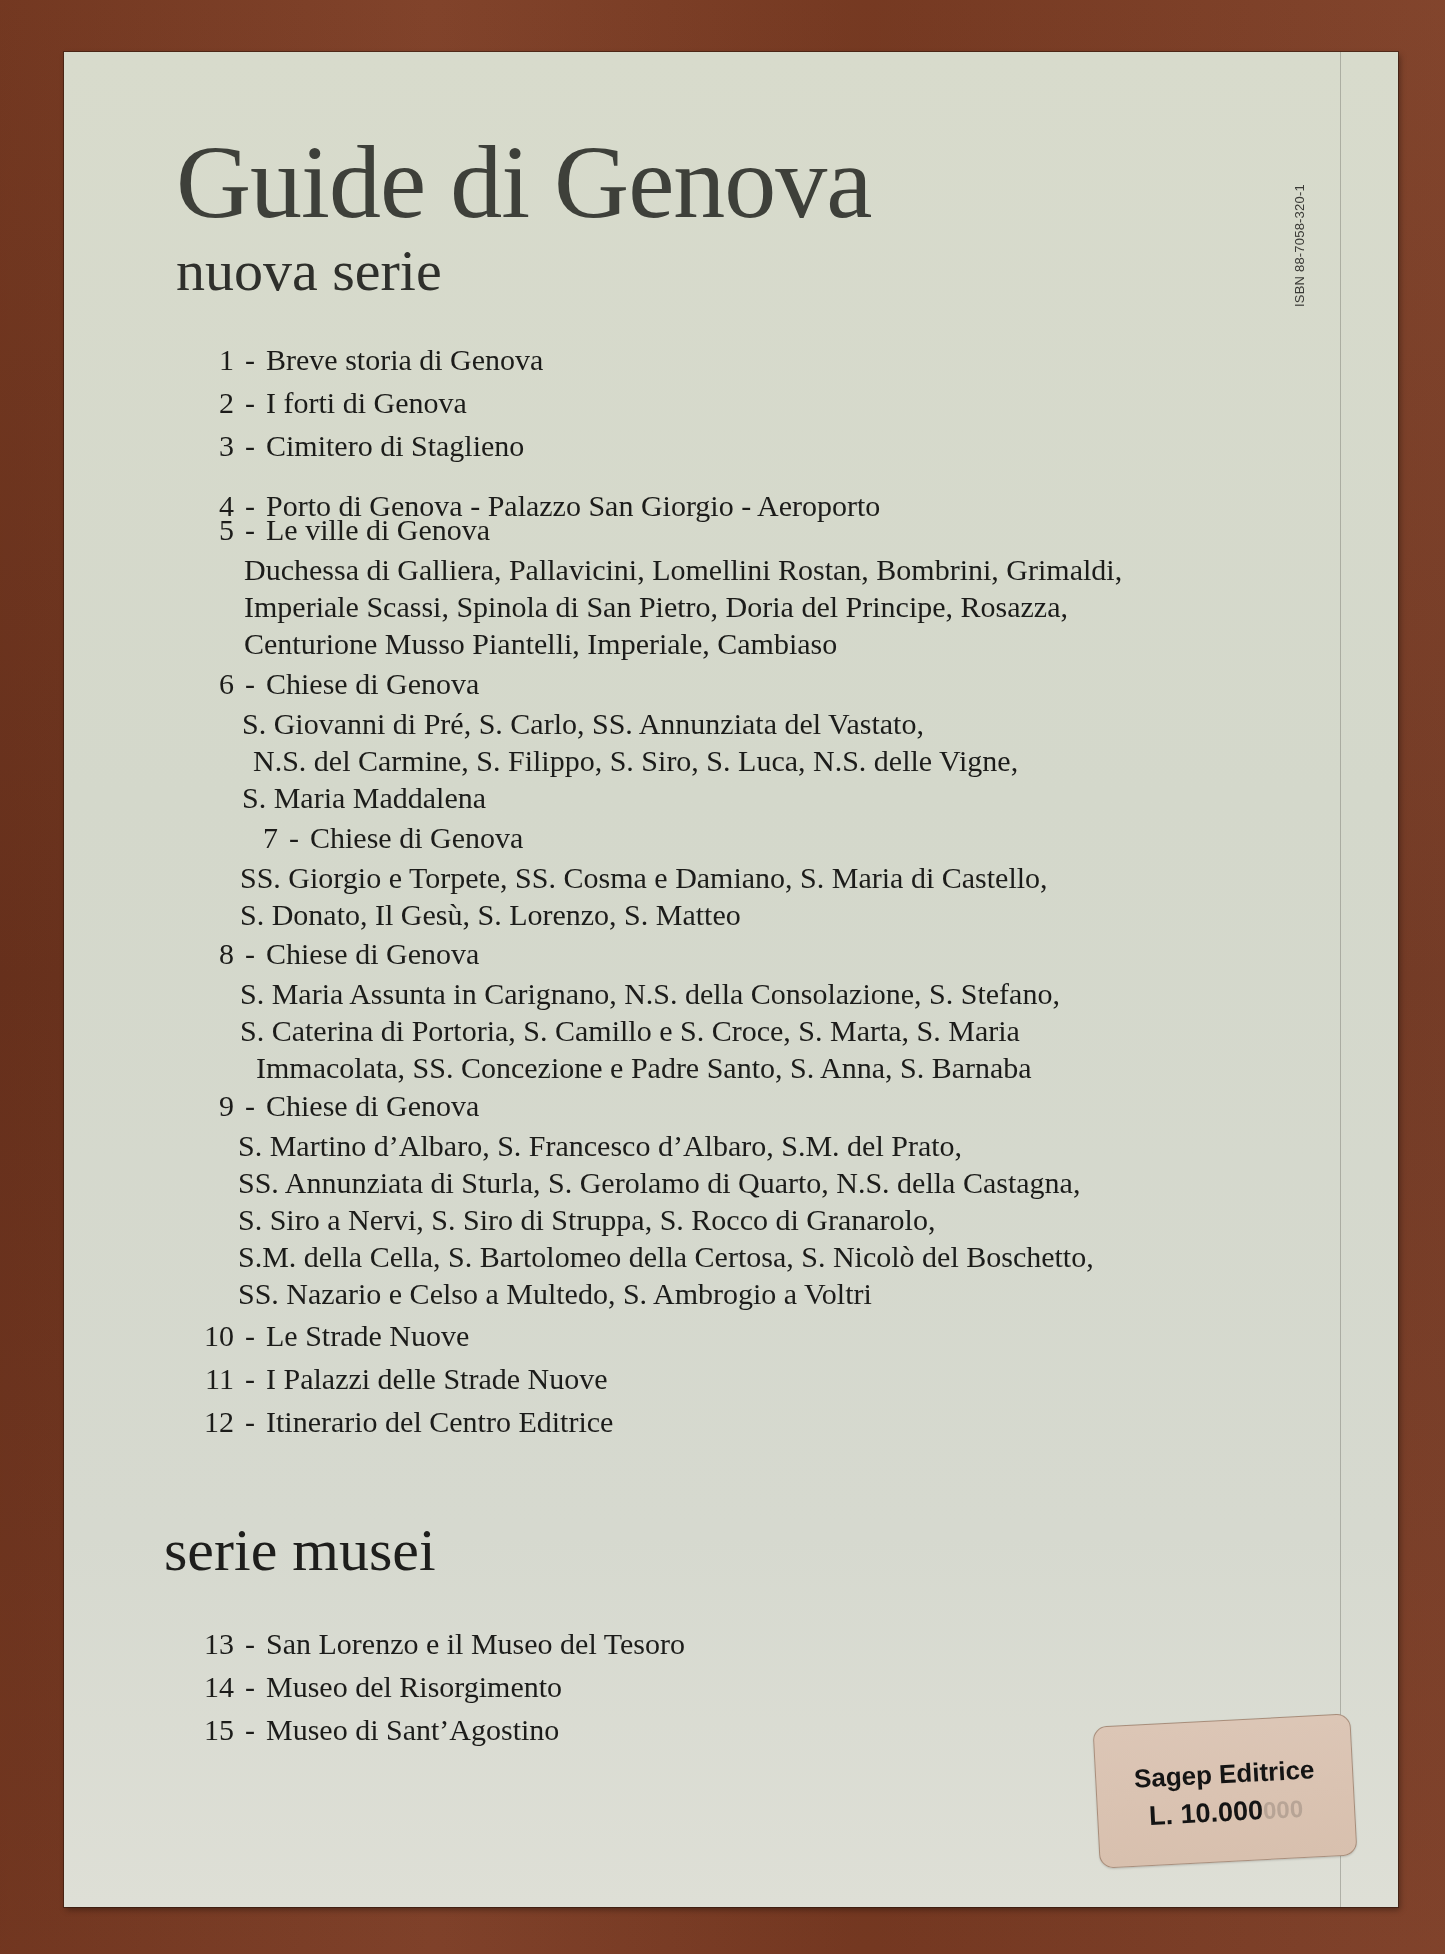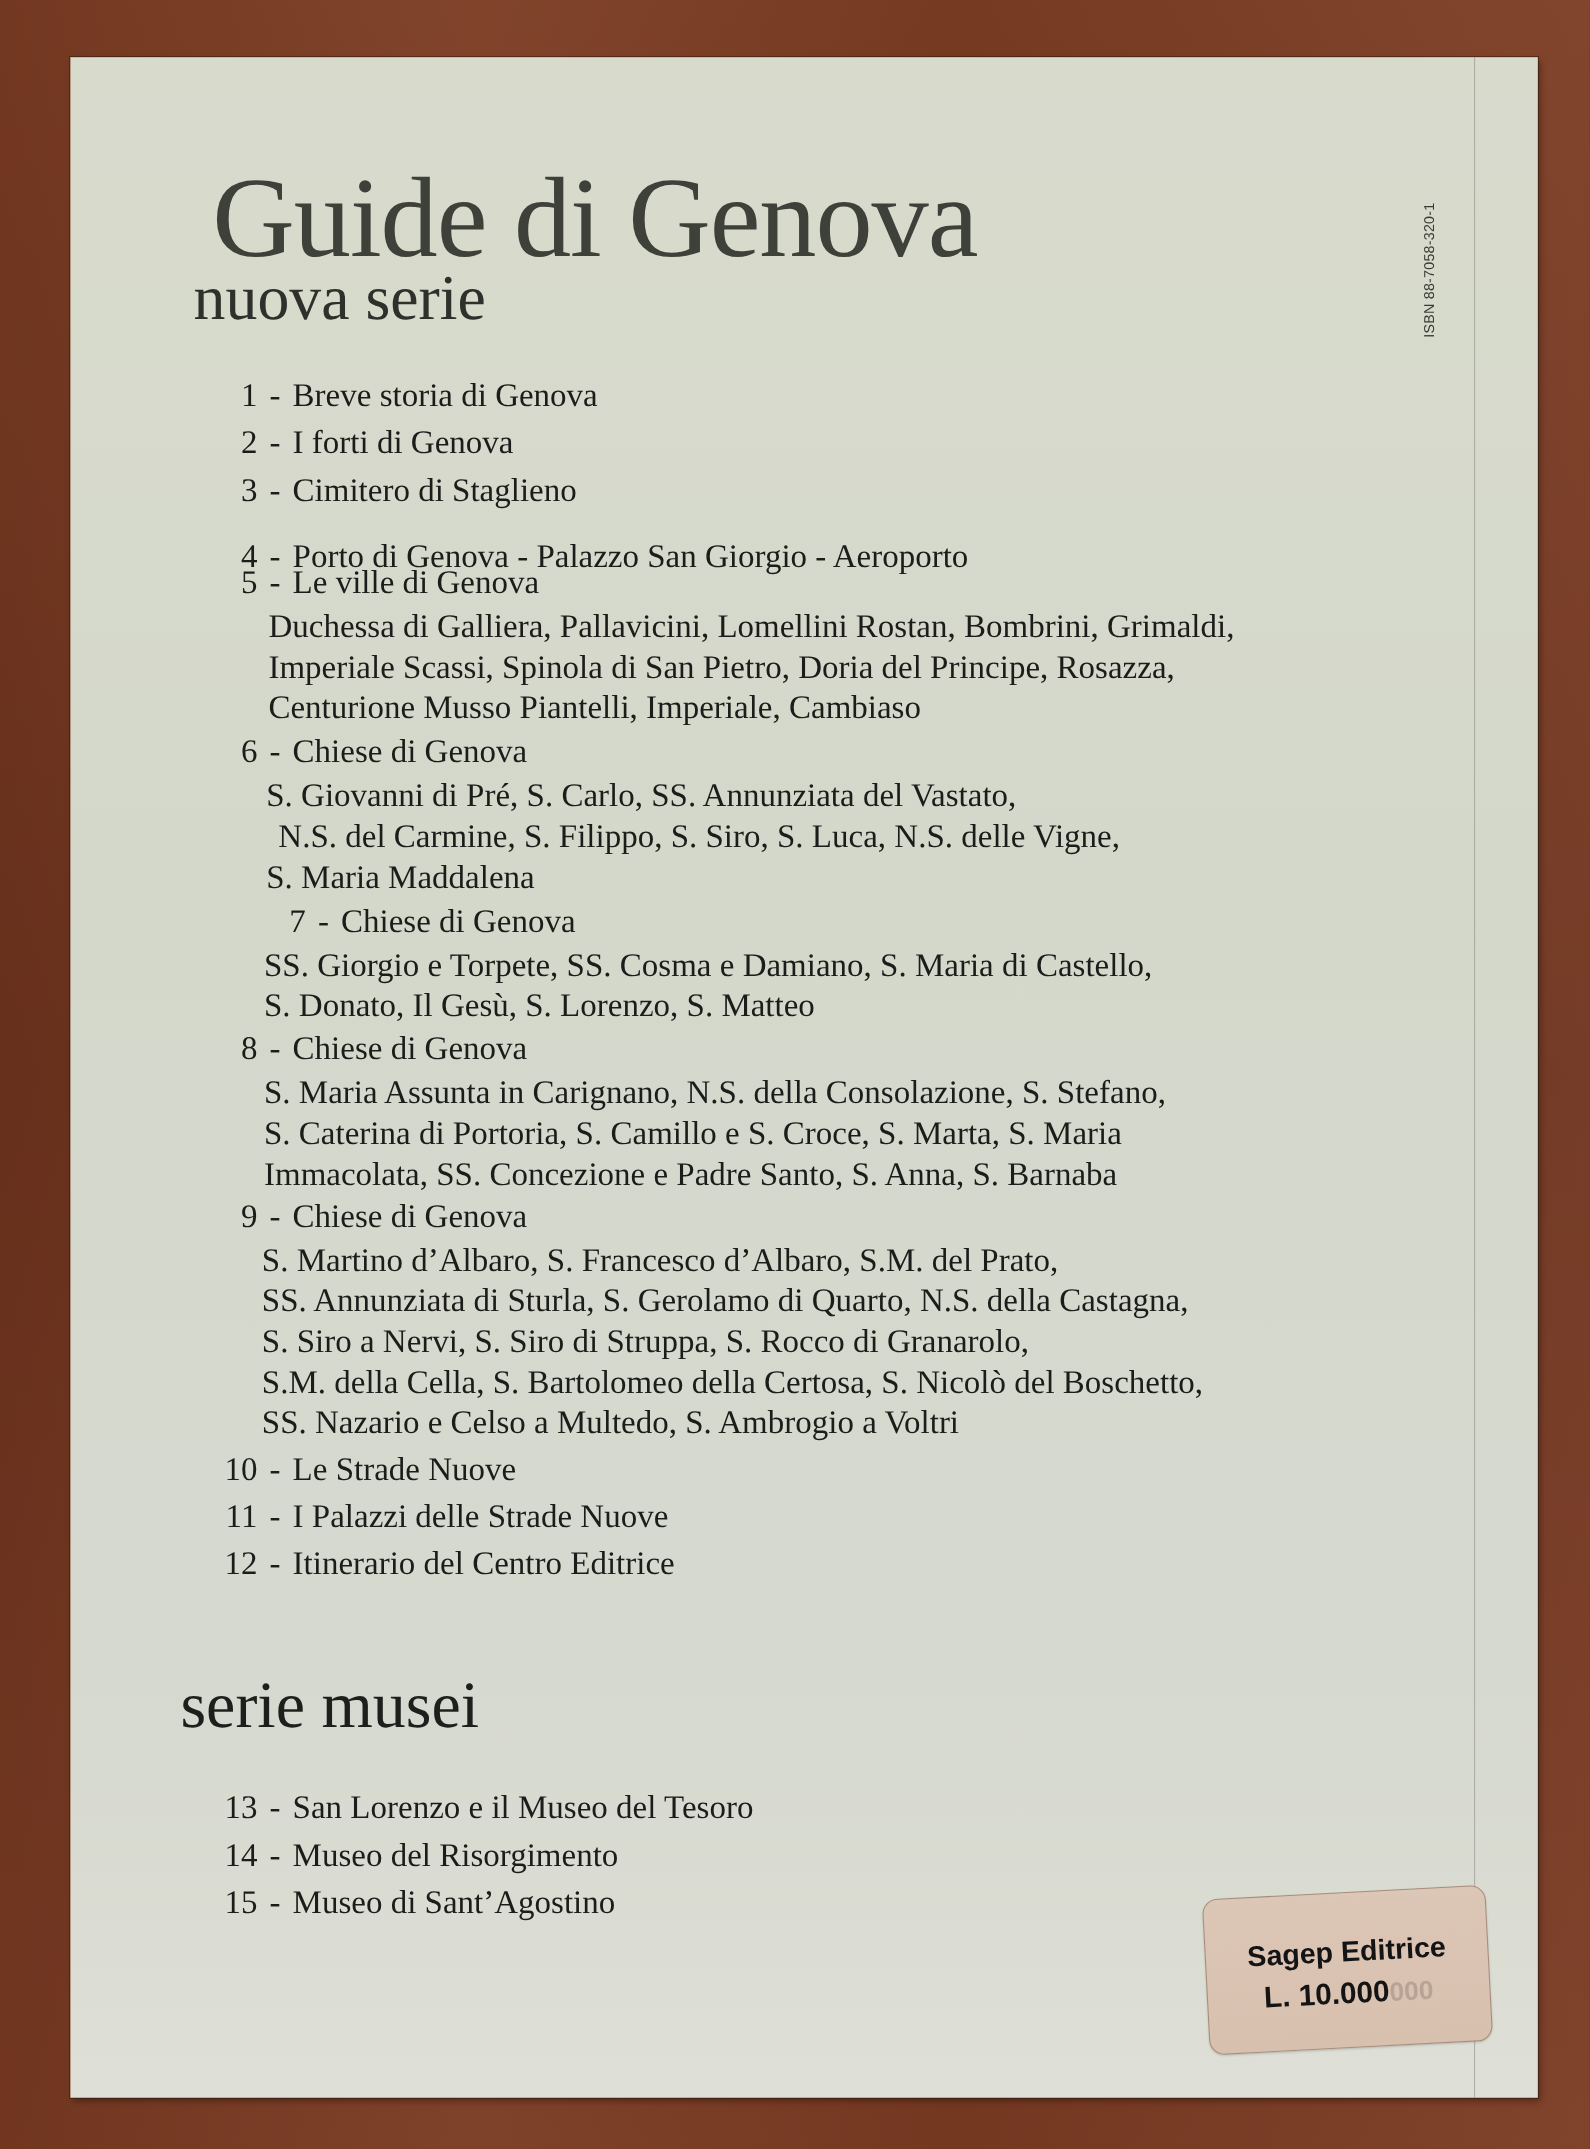--- a/index.html
+++ b/index.html
@@ -20,21 +20,21 @@
     position: absolute; left: 1276px; top: 0; width: 1px; height: 100%;
     background: rgba(120,120,110,0.45);
   }
   .isbn {
     position: absolute; left: 1228px; top: 255px;
     transform: rotate(-90deg); transform-origin: left top;
     font-family: "Liberation Sans", "DejaVu Sans", sans-serif;
     font-size: 13px; color: #3a3a36; letter-spacing: 0.2px; white-space: nowrap;
   }
   .title {
-    position: absolute; left: 112px; top: 78px; margin: 17px;
+    position: absolute; left: 112px; top: 78px; margin: 0;
     font-size: 104px; font-weight: normal; color: #3e403a; letter-spacing: -1px;
     white-space: nowrap; line-height: 1;
   }
   .subtitle {
     position: absolute; left: 112px; top: 190px; margin: 0;
     font-size: 58px; font-weight: normal; color: #2f302c; line-height: 1; white-space: nowrap;
   }
   .list { position: absolute; left: 0; top: 0; }
   .item {
     position: absolute; left: 0; white-space: nowrap;
@@ -109,21 +109,21 @@
       <span class="num">7</span><span class="dash">-</span><span>Chiese di Genova</span>
     </div>
     <div class="sub" style="left:176px; top:808px;">SS. Giorgio e Torpete, SS. Cosma e Damiano, S. Maria di Castello,</div>
     <div class="sub" style="left:176px; top:845px;">S. Donato, Il Gesù, S. Lorenzo, S. Matteo</div>
 
     <div class="item" style="top:884px;">
       <span class="num">8</span><span class="dash">-</span><span>Chiese di Genova</span>
     </div>
     <div class="sub" style="left:176px; top:924px;">S. Maria Assunta in Carignano, N.S. della Consolazione, S. Stefano,</div>
     <div class="sub" style="left:176px; top:961px;">S. Caterina di Portoria, S. Camillo e S. Croce, S. Marta, S. Maria</div>
-    <div class="sub" style="left:176px; top:998px;">Immacolata, SS. Concezione e Padre Santo, S. Anna, S. Barnaba</div>
+    <div class="sub" style="left:192px; top:998px;">Immacolata, SS. Concezione e Padre Santo, S. Anna, S. Barnaba</div>
 
     <div class="item" style="top:1036px;">
       <span class="num">9</span><span class="dash">-</span><span>Chiese di Genova</span>
     </div>
     <div class="sub" style="left:174px; top:1076px;">S. Martino d’Albaro, S. Francesco d’Albaro, S.M. del Prato,</div>
     <div class="sub" style="left:174px; top:1113px;">SS. Annunziata di Sturla, S. Gerolamo di Quarto, N.S. della Castagna,</div>
     <div class="sub" style="left:174px; top:1150px;">S. Siro a Nervi, S. Siro di Struppa, S. Rocco di Granarolo,</div>
     <div class="sub" style="left:174px; top:1187px;">S.M. della Cella, S. Bartolomeo della Certosa, S. Nicolò del Boschetto,</div>
     <div class="sub" style="left:174px; top:1224px;">SS. Nazario e Celso a Multedo, S. Ambrogio a Voltri</div>
 

